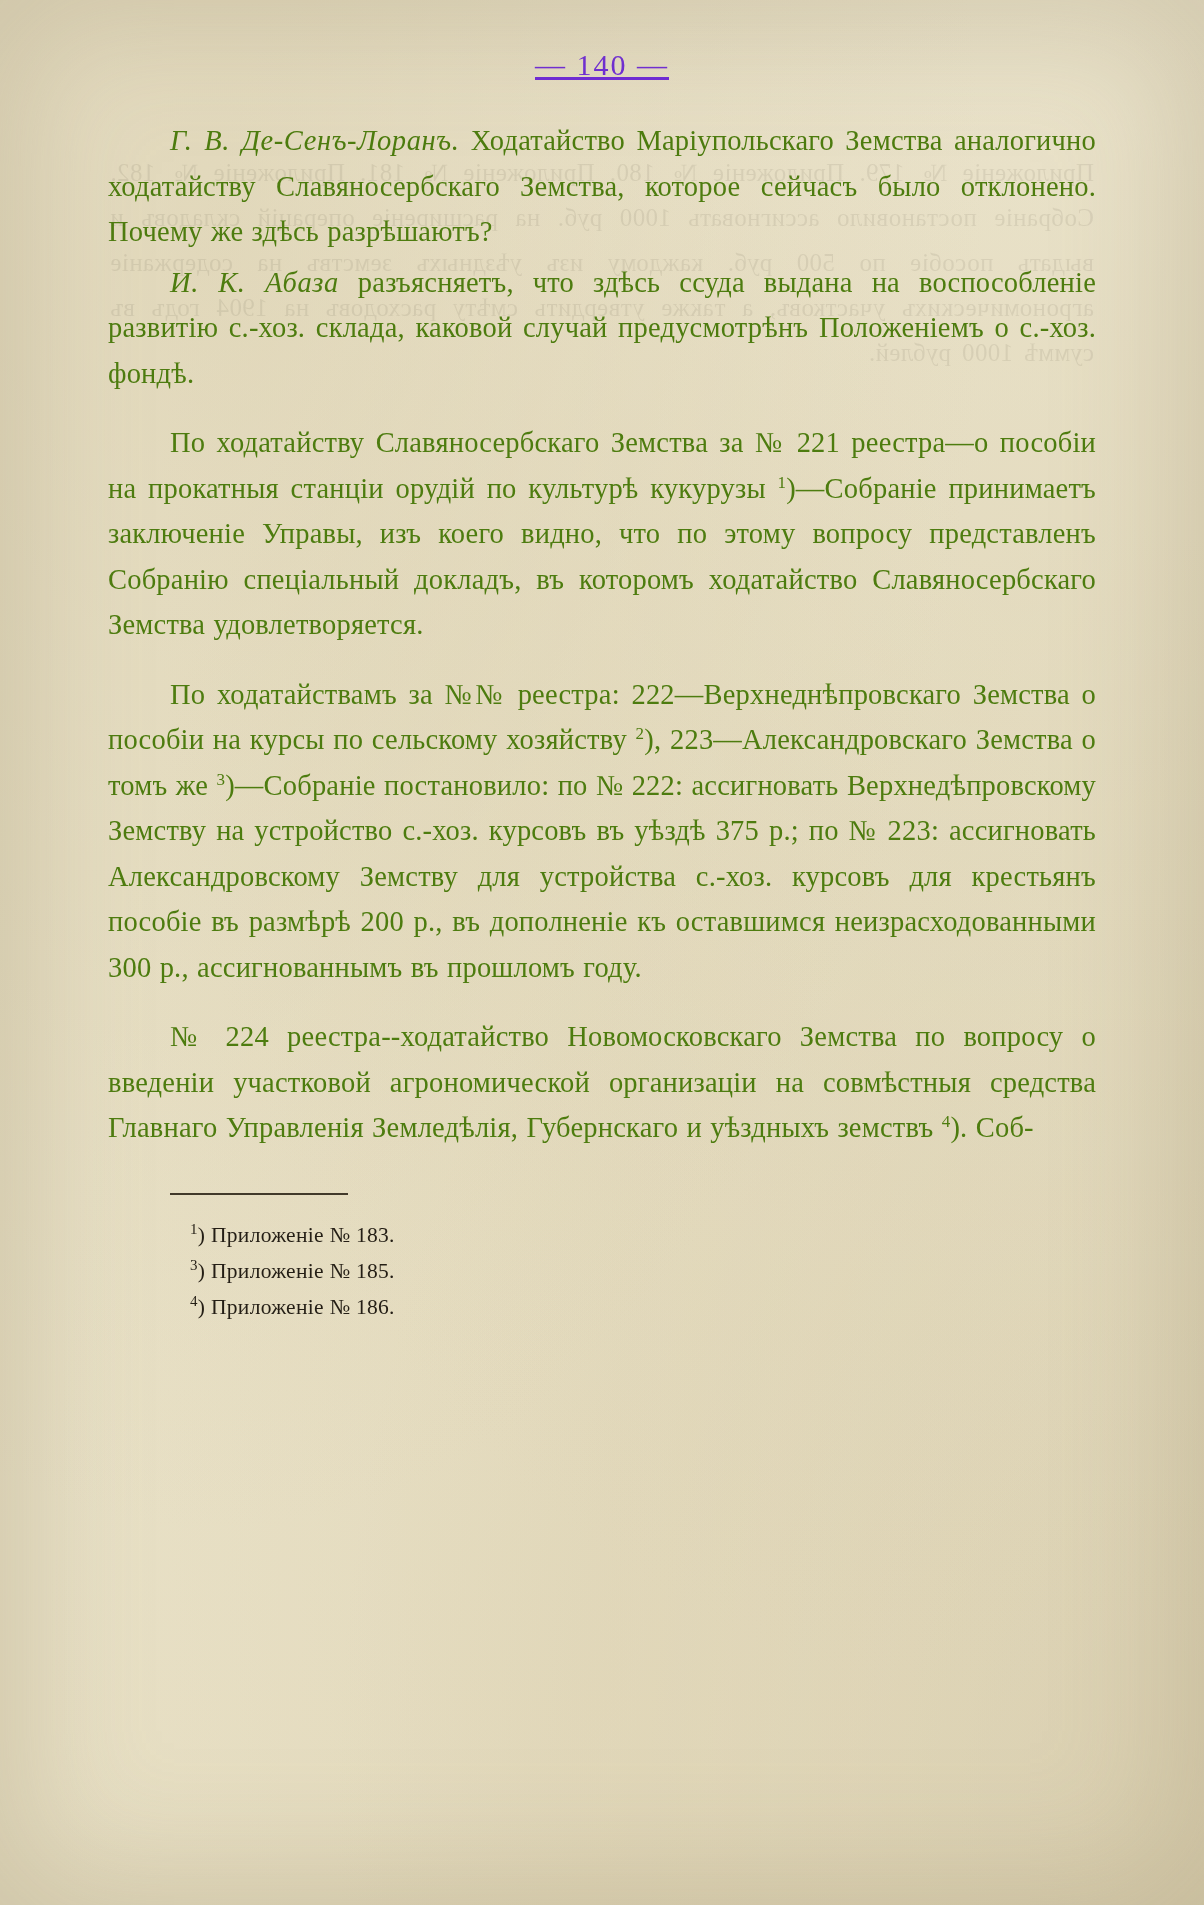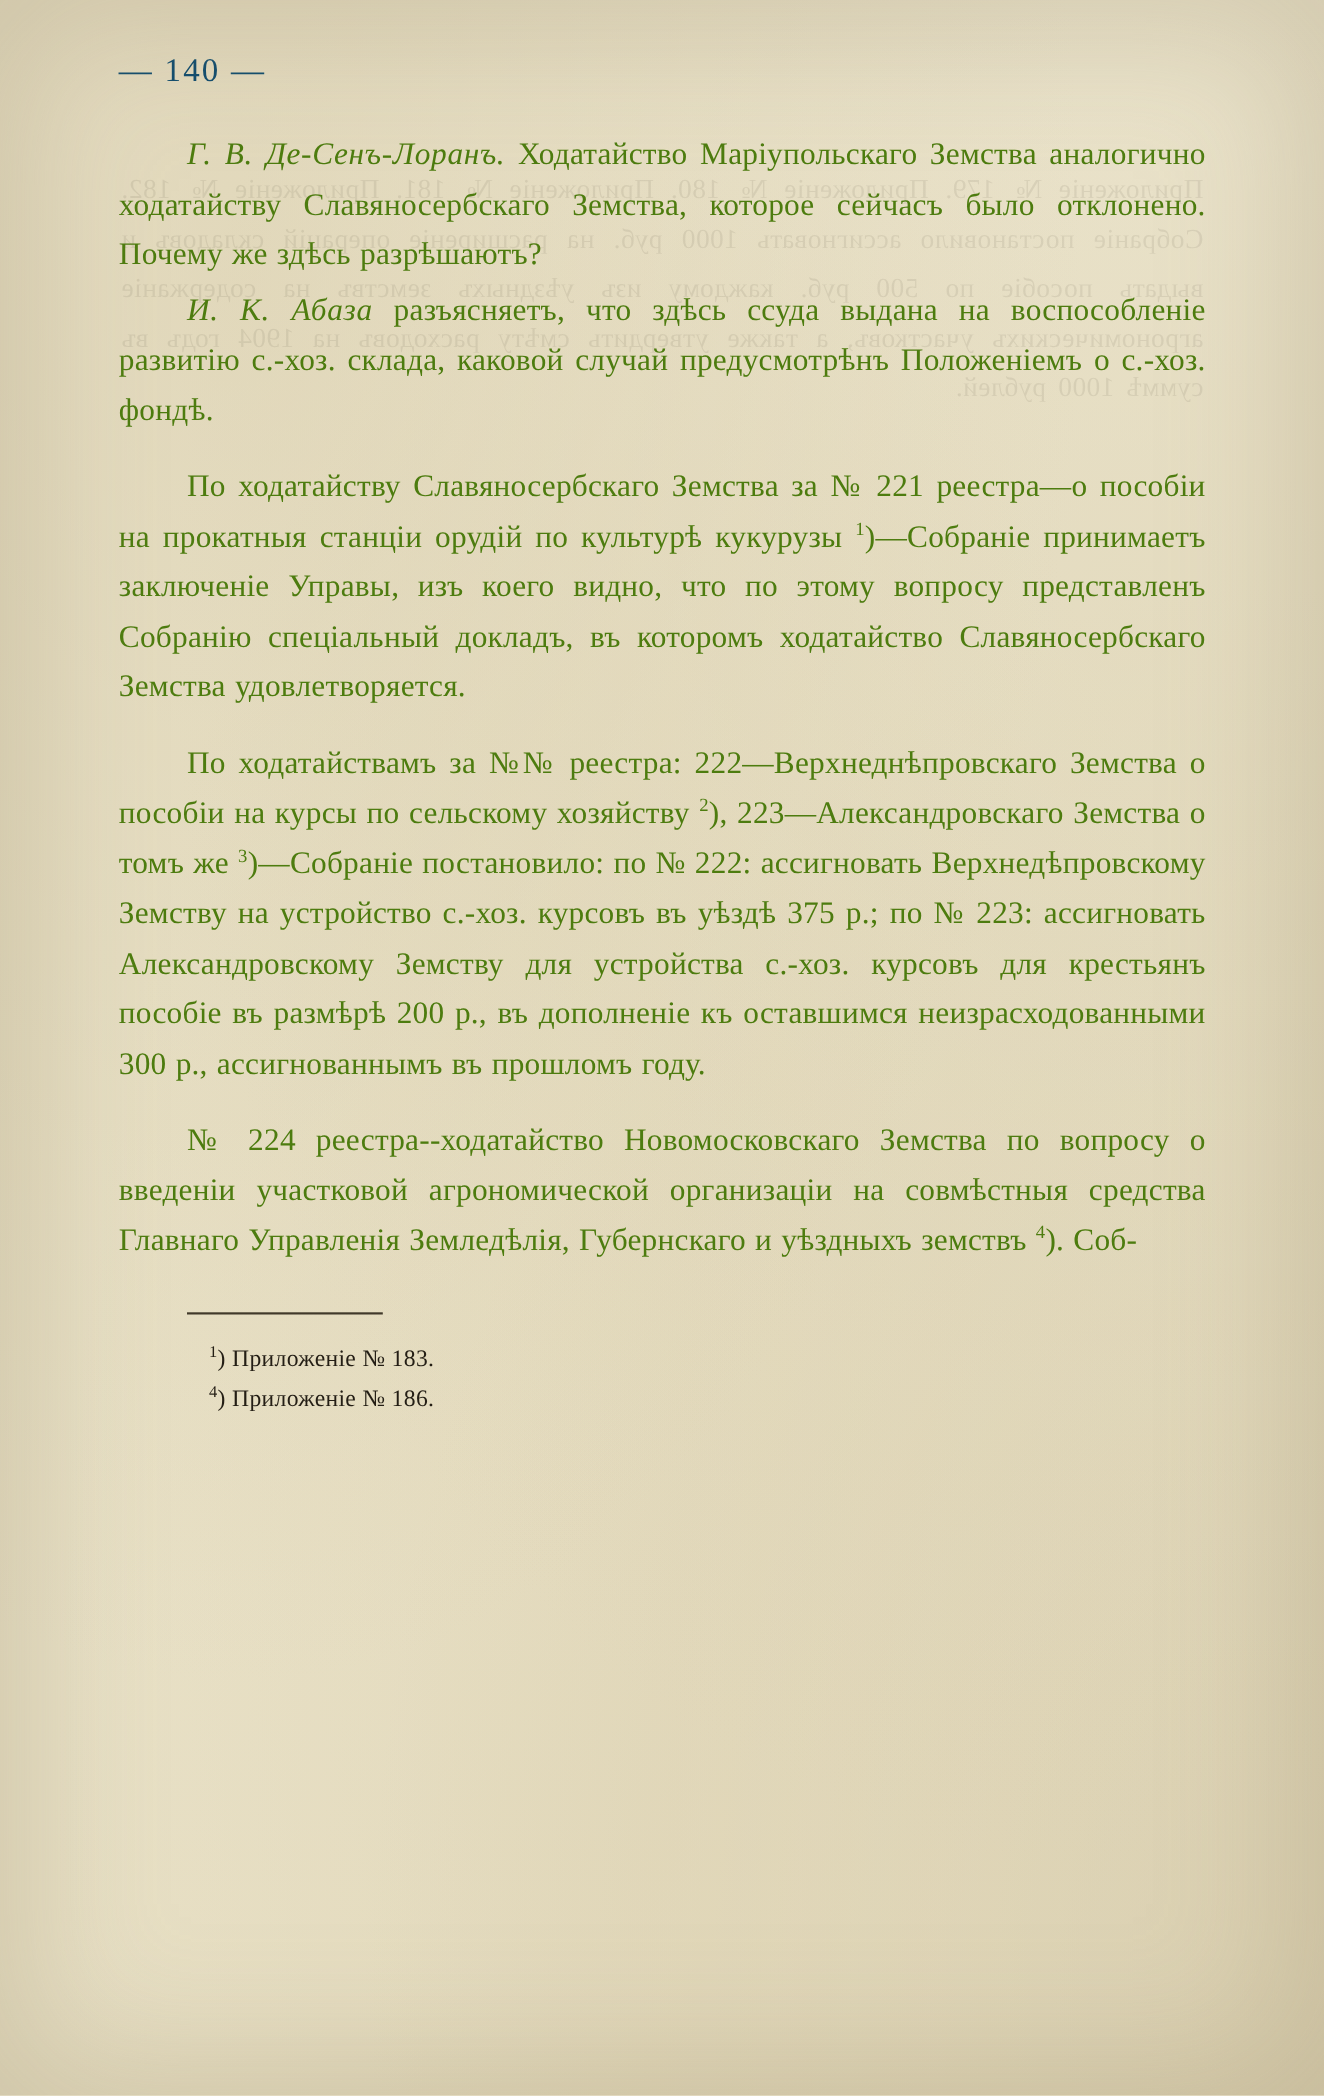--- a/index.html
+++ b/index.html
@@ -46,26 +46,27 @@
     filter: blur(0.6px);
   }
   .page {
     position: relative;
     width: 1204px;
     height: 1905px;
     box-sizing: border-box;
     padding: 0 108px;
   }
   .page-number {
-    text-align: left;
+    text-align: center;
     font-size: 30px;
     letter-spacing: 2px;
     padding-top: 48px;
     padding-bottom: 36px;
-    color: #0c4a6e;
+    color: #6d28d9;
+    text-decoration: underline;
   }
   .body-text p {
     margin: 0 0 4px 0;
     font-size: 28.5px;
     line-height: 45.5px;
     text-align: justify;
     text-indent: 62px;
     color: #4d7c0f;
     letter-spacing: 0.2px;
     word-spacing: 1px;
@@ -135,18 +136,19 @@
     <p class="gap-before"><span>По ходатайствамъ за №№ реестра: 222—Верхнеднѣпровскаго Земства о пособіи на курсы по сельскому хозяйству </span><sup>2</sup><span>), 223—Александровскаго Земства о томъ же </span><sup>3</sup><span>)—</span><span class="ital">Собраніе постановило</span><span>: по № 222: ассигновать Верхнедѣпровскому Земству на устройство с.-хоз. курсовъ въ уѣздѣ 375 р.; по № 223: ассигновать Александровскому Земству для устройства с.-хоз. курсовъ для крестьянъ пособіе въ размѣрѣ 200 р., въ дополненіе къ оставшимся неизрасходованными 300 р., ассигнованнымъ въ прошломъ году.</span></p>
 
     <p class="gap-before"><span>№ 224 реестра--ходатайство Новомосковскаго Земства по вопросу о введеніи участковой агрономической организаціи на совмѣстныя средства Главнаго Управленія Земледѣлія, Губернскаго и уѣздныхъ земствъ </span><sup>4</sup><span>). </span><span class="ital">Соб-</span></p>
 
   </div>
 
   <div class="rule"></div>
 
   <div class="footnotes">
     <div class="footnote"><sup>1</sup><span>) Приложеніе № 183.</span></div>
+    <div class="footnote"><sup>3</sup><span>) Приложеніе № 185.</span></div>
     <div class="footnote"><sup>4</sup><span>) Приложеніе № 186.</span></div>
   </div>
 
 </div>
 
 <div class="vignette"></div>
 
 </body></html>

